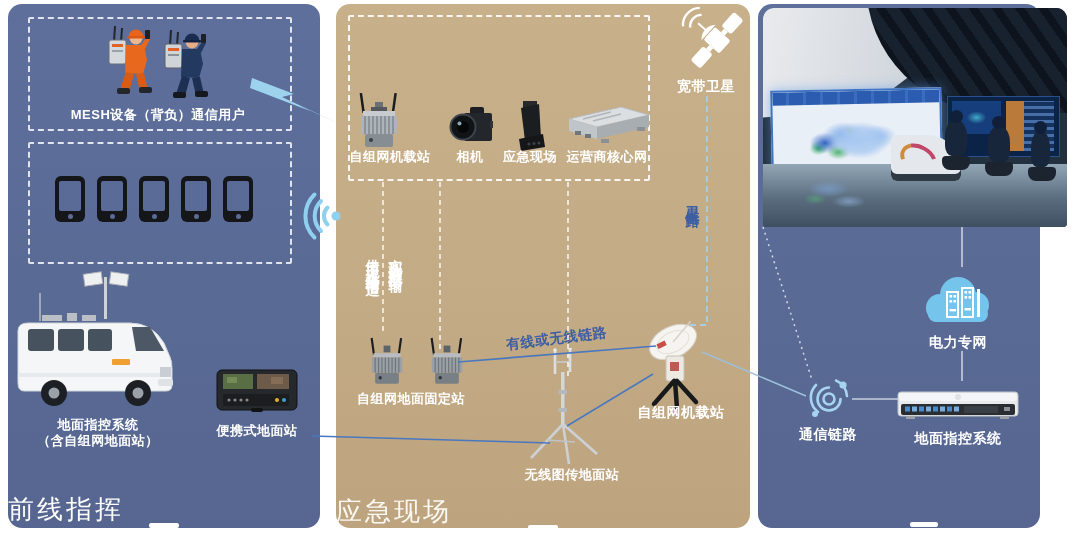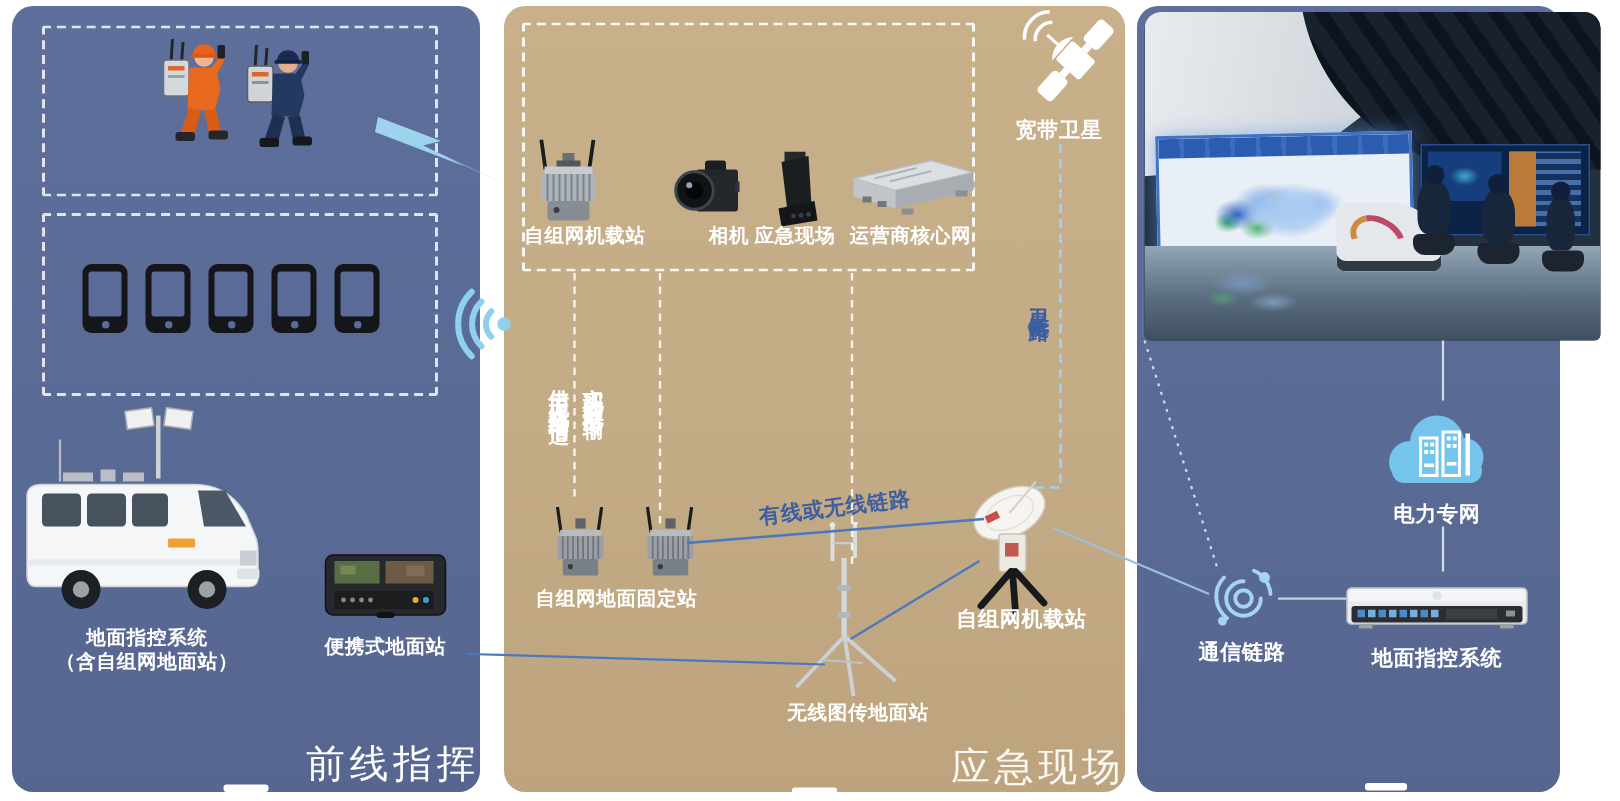--- a/index.html
+++ b/index.html
@@ -7,21 +7,21 @@
          font-family:"Liberation Sans","DejaVu Sans",sans-serif;}
   .abs{position:absolute;}
   .panel{position:absolute;top:4px;height:524px;border-radius:14px;}
   .panel.blue{background:linear-gradient(180deg,#5e6f9c 0%,#596a95 55%,#566691 100%);}
   .panel.tan{background:linear-gradient(180deg,#c8b08a 0%,#c3ab85 55%,#bda47e 100%);}
   .dashedbox{position:absolute;border:2px dashed rgba(255,255,255,.82);border-radius:2px;}
   .lbl{position:absolute;color:#ffffff;font-weight:bold;font-size:13px;text-align:center;
        line-height:1.15;letter-spacing:.5px;white-space:nowrap;}
   .bluetxt{color:#3d5ea3;font-weight:bold;font-size:14px;}
   .vtext{writing-mode:vertical-rl;text-orientation:upright;letter-spacing:3px;line-height:1;}
-  .title{position:absolute;left:0;right:0;text-align:right;color:#fdfdfb;font-size:26px;
+  .title{position:absolute;left:0;right:0;text-align:left;color:#fdfdfb;font-size:26px;
          letter-spacing:3px;font-family:"Liberation Serif","DejaVu Serif",serif;}
   .tbar{position:absolute;height:4.5px;width:30px;background:#ffffff;border-radius:2px;}
   
   .phone{position:absolute;width:30px;height:46px;background:#141619;border-radius:6px;}
   .phone .scr{position:absolute;left:4px;right:4px;top:5px;bottom:11px;background:#5b6b97;border-radius:2px;}
   .phone .dot{position:absolute;left:50%;bottom:3px;width:5px;height:5px;margin-left:-2.5px;
               border-radius:50%;background:#5b6b97;}
   
   .photo{position:absolute;left:5px;top:4px;width:304px;height:219px;border-radius:11px 11px 4px 4px;
          overflow:hidden;background:#23303e;}
@@ -104,20 +104,21 @@
         <rect x="20" y="12" width="18" height="2.5" rx="1" fill="#142344"></rect>
         <path d="M34,21 L40,13 L43,15 L38,25 Z" fill="#24395f"></path>
         <rect x="38" y="6" width="5" height="9" rx="1" fill="#1d2024"></rect>
         <path d="M19,21 L37,21 L40,36 L36,50 L18,49 Z" fill="#24395f"></path>
         <path d="M19,48 L27,50 L22,68 L13,66 Z" fill="#1d3053"></path>
         <path d="M29,50 L37,49 L41,66 L33,68 Z" fill="#1d3053"></path>
         <rect x="10" y="64" width="13" height="6" rx="2" fill="#15181c"></rect>
         <rect x="32" y="63" width="13" height="6" rx="2" fill="#15181c"></rect>
       </g>
     </svg>
+    <div class="lbl" style="left:20px;top:104px;width:260px;">MESH设备（背负）通信用户</div>
 
     <div class="dashedbox" style="left:20px;top:138px;width:260px;height:118px;"></div>
     <div class="phone" style="left:47px;top:172px;">
         <div class="scr"></div>
         <div class="dot"></div>
       </div>
     <div class="phone" style="left:89px;top:172px;">
         <div class="scr"></div>
         <div class="dot"></div>
       </div>
@@ -219,21 +220,21 @@
       <polygon points="86,14 86,26 34,38 34,26" fill="#a8adb2"></polygon>
       <polygon points="6,18 34,26 34,38 6,30" fill="#c0c5c9"></polygon>
       <path d="M20,18 L48,11 M30,20 L58,13" stroke="#b0b5ba" stroke-width="1.4"></path>
       <rect x="12" y="30" width="6" height="4" fill="#70767c"></rect>
       <rect x="22" y="33" width="6" height="4" fill="#70767c"></rect>
       <rect x="38" y="38" width="8" height="4" fill="#8a9096"></rect>
       <rect x="74" y="26" width="8" height="4" fill="#8a9096"></rect>
     </svg>
 
     <div class="lbl" style="left:4px;top:146px;width:100px;">自组网机载站</div>
-    <div class="lbl" style="left:120px;top:146px;width:60px;">相机</div>
+    <div class="lbl" style="left:104px;top:146px;width:60px;">相机</div>
     <div class="lbl" style="left:158px;top:146px;width:72px;">应急现场</div>
     <div class="lbl" style="left:228px;top:146px;width:86px;">运营商核心网</div>
 
     <div class="lbl vtext" style="left:26px;top:178px;height:158px;width:18px;font-size:14px;">借用无人机通信信道</div>
     <div class="lbl vtext" style="left:49px;top:184px;height:142px;width:18px;font-size:14px;">实现公网数据传输</div>
 
     <svg class="abs" style="left:29px;top:329px;" width="44" height="59" viewBox="0 0 52 58">
       <rect x="8" y="0" width="2.5" height="20" fill="#1a1c1e" transform="rotate(-8 9 10)"></rect>
       <rect x="40" y="0" width="2.5" height="20" fill="#1a1c1e" transform="rotate(8 41 10)"></rect>
       <rect x="22" y="9" width="8" height="8" fill="#5e6368"></rect>

